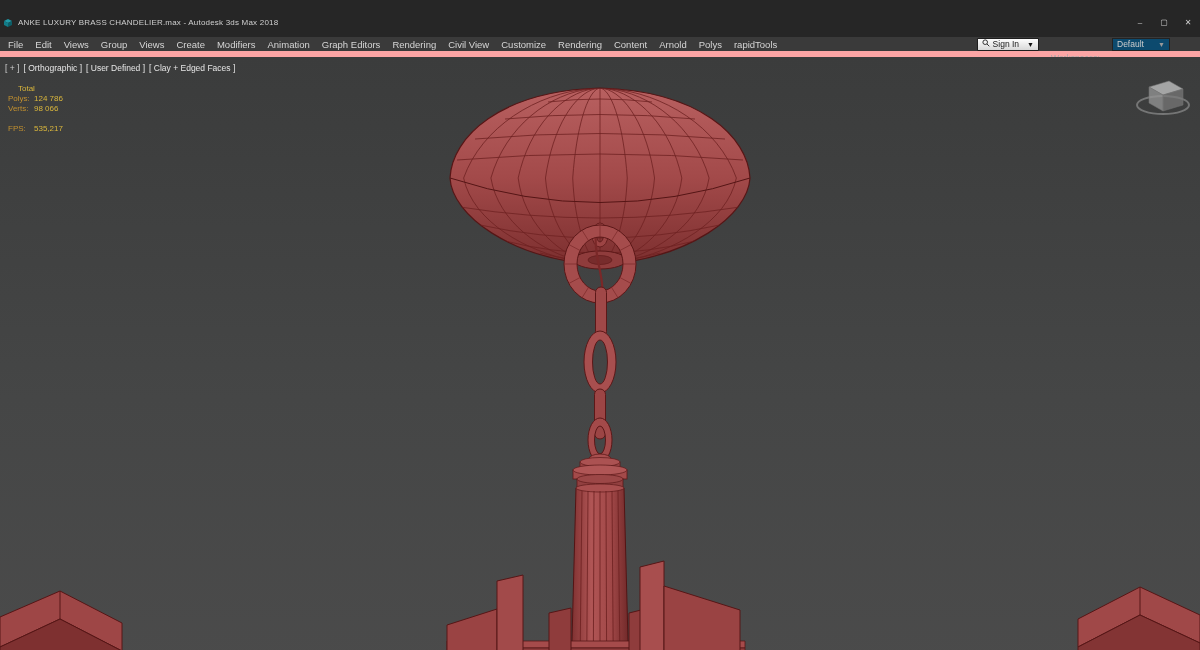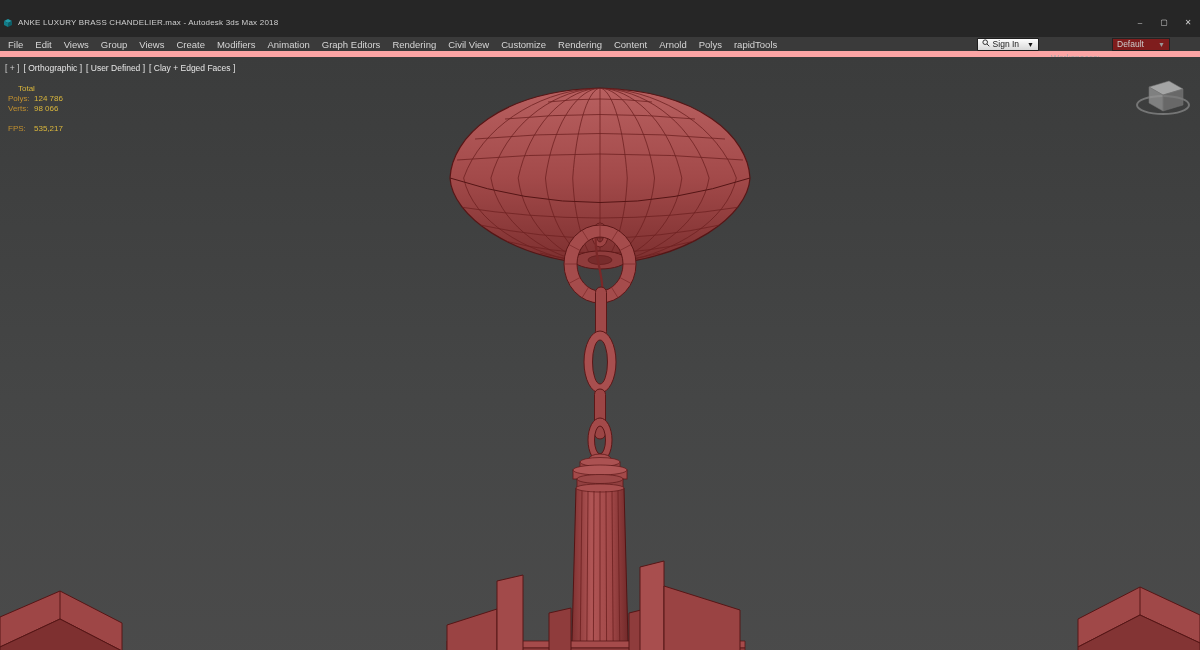--- a/index.html
+++ b/index.html
@@ -17,21 +17,21 @@
   
   .menubar{height:14px;background:#3a3a3a;border-bottom:6px solid #fca5a5;
     display:flex;align-items:center;font-size:9.5px;color:#d6d6d6;padding-left:2px;}
   .menu-item{padding:0 6px;white-space:nowrap;}
   .menubar-right{margin-left:auto;display:flex;align-items:center;gap:12px;padding-right:30px;}
   .signin{display:flex;align-items:center;background:linear-gradient(#fdfdfd,#d8d8d8);
     border:1px solid #1e1e1e;height:11px;padding:0 4px;color:#1a1a1a;font-size:8.5px;border-radius:1px;}
   .signin .lbl{margin-left:3px;}
   .signin .caret{margin-left:8px;font-size:7px;color:#111;}
   .ws-label{color:#a8a8a8;font-size:8.5px;margin-top:28px;}
-  .ws-select{display:flex;align-items:center;background:#7f1d1d;border:1px solid #232323;
+  .ws-select{display:flex;align-items:center;background:#0c4a6e;border:1px solid #232323;
     height:11px;padding:0 4px;color:#cccccc;font-size:8.5px;min-width:48px;justify-content:space-between;}
   .ws-select .caret{font-size:7px;color:#999;margin-left:6px;}
 
   
   .viewport{position:relative;height:622px;
     background:linear-gradient(#3b3c3c,#454646 55%,#4b4b4b);}
   svg.model{position:absolute;left:0;top:0;width:1200px;height:622px;}
   .vp-label{position:absolute;left:5px;top:6px;font-size:8.5px;color:#e6e6e6;display:flex;gap:4px;}
   .vp-seg.plus{color:#cfcfcf;}
   .stats{position:absolute;left:8px;top:27px;font-size:8px;line-height:10px;}

